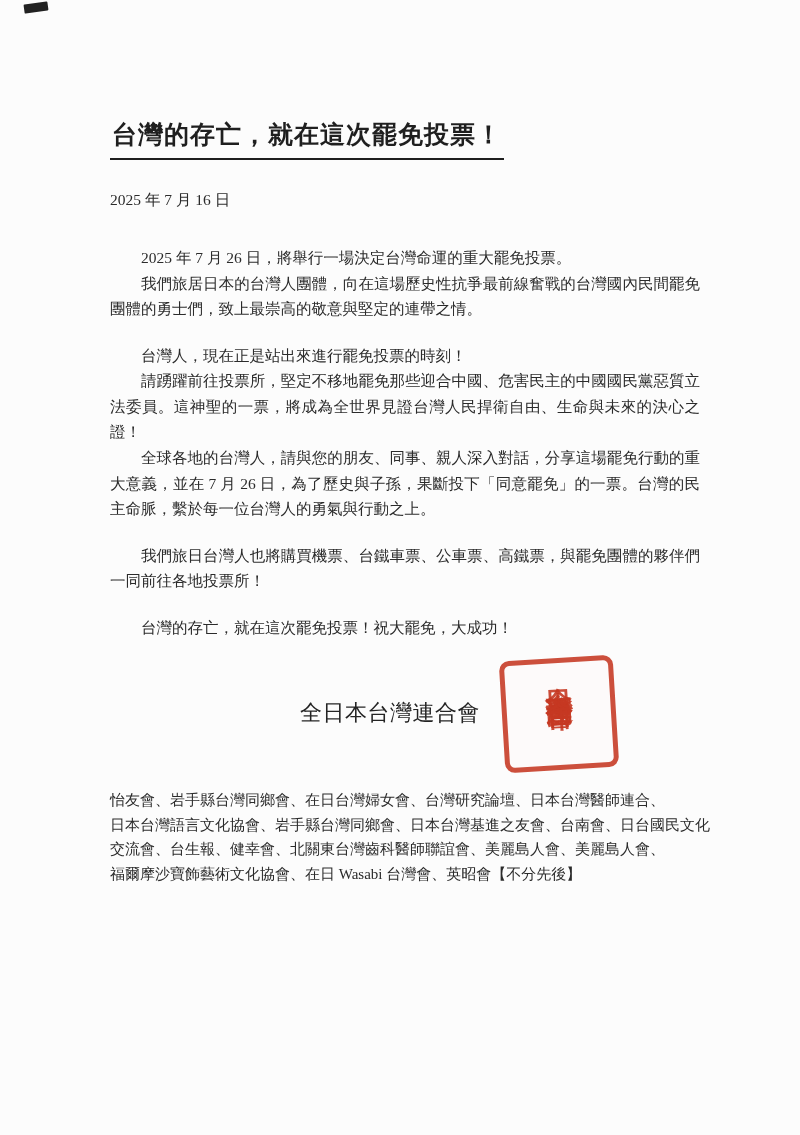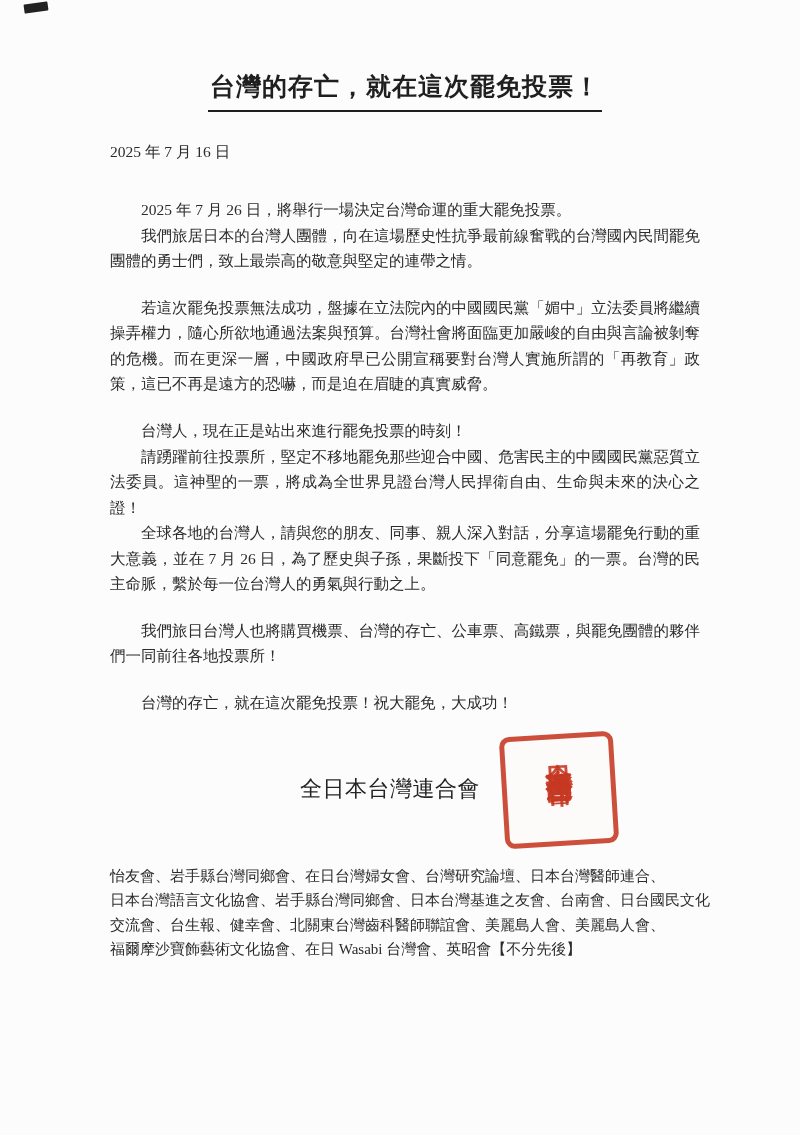--- a/index.html
+++ b/index.html
@@ -24,22 +24,22 @@
     transform: rotate(-8deg);
     border-radius: 1px;
   }
   .content {
     position: absolute;
     left: 110px;
     right: 100px;
     top: 0;
   }
   .doc-title-wrap {
-    padding-top: 70px;
-    text-align: center;
+    padding-top: 118px;
+    text-align: left;
   }
   .doc-title {
     display: inline-block;
     font-size: 25px;
     font-weight: 700;
     letter-spacing: 1px;
     color: #1f1f1f;
     border-bottom: 2.5px solid #1f1f1f;
     padding: 0 2px 7px 2px;
   }
@@ -120,25 +120,24 @@
 
     <div class="doc-title-wrap">
       <span class="doc-title">台灣的存亡，就在這次罷免投票！</span>
     </div>
 
     <div class="doc-date">2025 年 7 月 16 日</div>
 
     <div class="doc-body">
       <div class="para">2025 年 7 月 26 日，將舉行一場決定台灣命運的重大罷免投票。</div>
       <div class="para">我們旅居日本的台灣人團體，向在這場歷史性抗爭最前線奮戰的台灣國內民間罷免團體的勇士們，致上最崇高的敬意與堅定的連帶之情。</div>
-      <div class="para spaced">若這次罷免投票無法成功，盤據在立法院內的中國國民黨「媚中」立法委員將繼續操弄權力，隨心所欲地通過法案與預算。台灣社會將面臨更加嚴峻的自由與言論被剝奪的危機。而在更深一層，中國政府早已公開宣稱要對台灣人實施所謂的「再教育」政策，這已不再是遠方的恐嚇，而是迫在眉睫的真實威脅。</div>
       <div class="para spaced">台灣人，現在正是站出來進行罷免投票的時刻！</div>
       <div class="para">請踴躍前往投票所，堅定不移地罷免那些迎合中國、危害民主的中國國民黨惡質立法委員。這神聖的一票，將成為全世界見證台灣人民捍衛自由、生命與未來的決心之證！</div>
       <div class="para">全球各地的台灣人，請與您的朋友、同事、親人深入對話，分享這場罷免行動的重大意義，並在 7 月 26 日，為了歷史與子孫，果斷投下「同意罷免」的一票。台灣的民主命脈，繫於每一位台灣人的勇氣與行動之上。</div>
-      <div class="para spaced">我們旅日台灣人也將購買機票、台灣的存亡、公車票、高鐵票，與罷免團體的夥伴們一同前往各地投票所！</div>
+      <div class="para spaced">我們旅日台灣人也將購買機票、台鐵車票、公車票、高鐵票，與罷免團體的夥伴們一同前往各地投票所！</div>
       <div class="para spaced">台灣的存亡，就在這次罷免投票！祝大罷免，大成功！</div>
     </div>
 
     <div class="signature-row">
       <div class="signature-name">全日本台灣連合會</div>
       <div class="seal">
         <div class="seal-text">全日本台灣連合會印</div>
       </div>
     </div>
 

